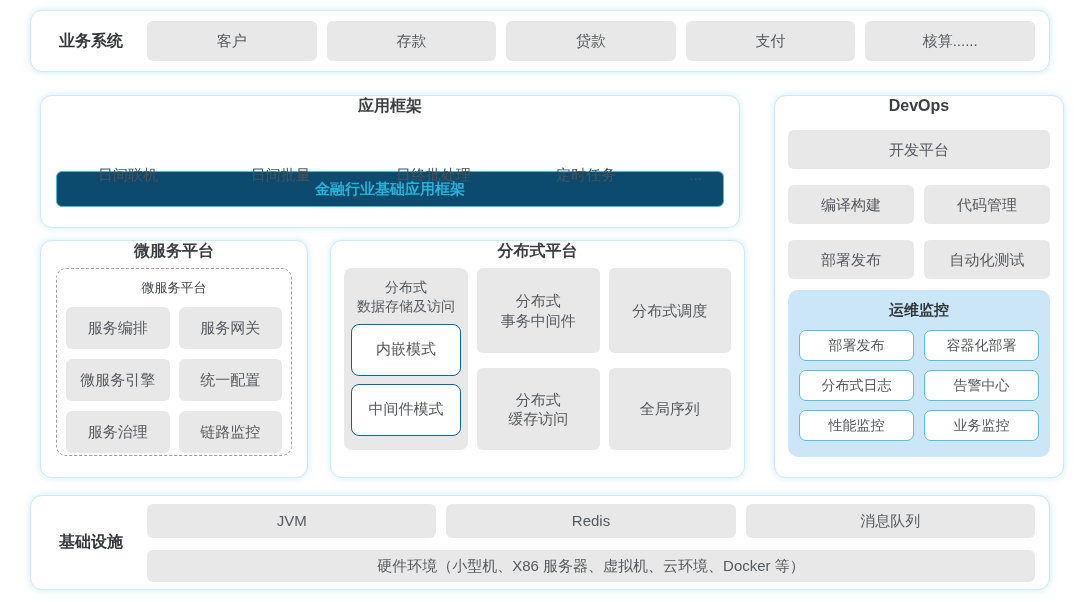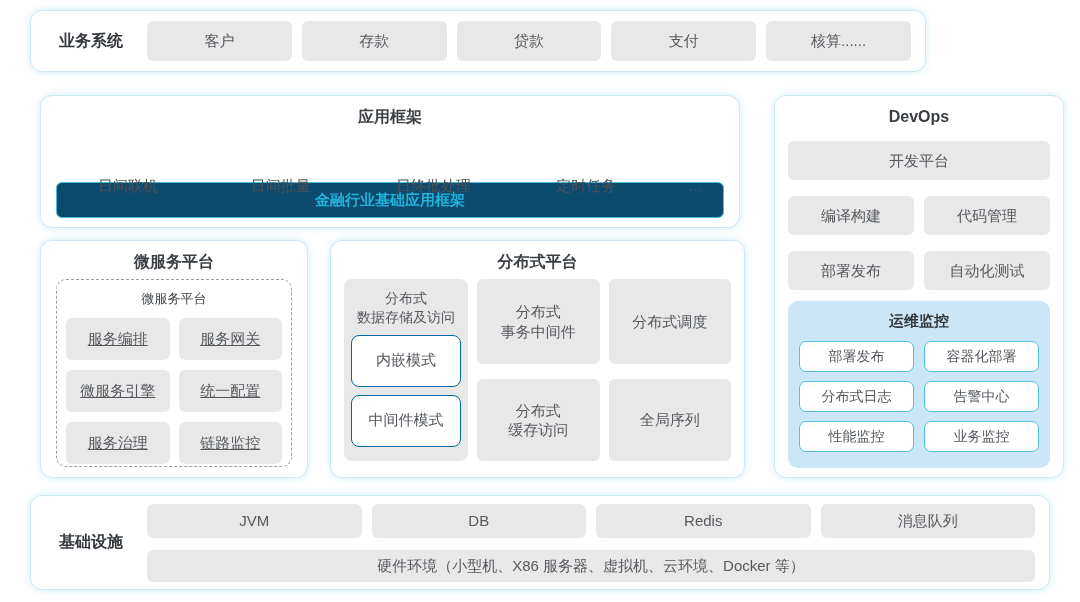--- a/index.html
+++ b/index.html
@@ -4,48 +4,48 @@
 <style>
   html,body{margin:0;padding:0;background:#fff;}
   body{font-family:"Liberation Sans","DejaVu Sans",sans-serif;color:#53575c;}
   .page{position:relative;width:1080px;height:602px;background:#fff;overflow:hidden;}
 
   
   .panel{position:absolute;background:#fff;border:1px solid #cde9f3;border-radius:12px;
          box-shadow:0 0 7px rgba(170,220,240,.55);box-sizing:border-box;}
 
   .sec-title{text-align:center;font-size:16px;font-weight:600;color:#3b3f44;
-             padding-top:11px;line-height:19px;}
+             line-height:19px;}
   .side-label{font-size:16px;font-weight:700;color:#34383d;flex:0 0 92px;text-align:center;}
 
   .btn{display:flex;align-items:center;justify-content:center;border-radius:6px;
        font-size:15px;color:#55595e;box-sizing:border-box;white-space:pre-line;text-align:center;line-height:1.3;}
   .gray{background:#e8e8e8;}
   .blue{background:#c6e4f4;color:#4d5256;}
 
   
-  .biz{left:30px;top:10px;width:896px;height:62px;display:flex;align-items:center;
+  .biz{left:30px;top:10px;width:1020px;height:62px;display:flex;align-items:center;
        padding:0 14px;gap:10px;}
   .biz .btn{flex:1;height:40px;}
 
   
   .appfw{left:40px;top:95px;width:700px;height:133px;}
   .appfw-row{display:flex;gap:9px;margin:12px 15px 0;height:33px;}
   .appfw-row .btn{flex:1;margin-top:48px;}
   .appfw-row .btn.dots{flex:0 0 57px;}
   .appfw-base{margin:11px 15px 0;height:34px;border:1px solid #49bdd9;border-radius:6px;
               display:flex;align-items:center;justify-content:center;
               color:#23b2d8;font-size:15px;font-weight:700;background:#0c4a6e;}
 
   
   .micro{left:40px;top:240px;width:268px;height:238px;}
   .micro-dash{margin:8px 15px 12px;height:188px;border:1px dashed #9aa0a6;border-radius:10px;
               box-sizing:border-box;padding:7px 8px 8px;}
   .micro-dash .inner-title{font-size:13px;color:#404449;text-align:center;margin:3px 0 10px;}
-  .micro-grid{display:grid;grid-template-columns:1fr 1fr;gap:10px 9px;padding:0 1px;text-decoration:underline;}
+  .micro-grid{display:grid;grid-template-columns:1fr 1fr;gap:10px 9px;padding:0 1px;}
   .micro-grid .btn{height:42px;}
 
   
   .dist{left:330px;top:240px;width:415px;height:238px;}
   .dist-body{margin:8px 13px 13px;height:182px;display:flex;gap:9px;}
   .storage{flex:0 0 124px;background:#e8e8e8;border-radius:8px;display:flex;flex-direction:column;
            align-items:center;padding-top:10px;box-sizing:border-box;}
   .storage-label{font-size:14px;color:#55595e;text-align:center;white-space:pre-line;line-height:1.35;}
   .mode{width:108px;height:50px;margin-top:8px;background:#fff;border:1px solid #0369a1;
         border-radius:8px;display:flex;align-items:center;justify-content:center;font-size:15px;}
@@ -155,21 +155,20 @@
         <div class="btn">业务监控</div>
       </div>
     </div>
   </div>
 
   <div class="panel infra">
     <div class="side-label">基础设施</div>
     <div class="infra-right">
       <div class="infra-row">
         <div class="btn gray">JVM</div>
-        <div class="btn gray">DB</div>
         <div class="btn gray">Redis</div>
         <div class="btn gray">消息队列</div>
       </div>
       <div class="btn gray hardware">硬件环境（小型机、X86 服务器、虚拟机、云环境、Docker 等）</div>
     </div>
   </div>
 
 </div>
 
 </body></html>

